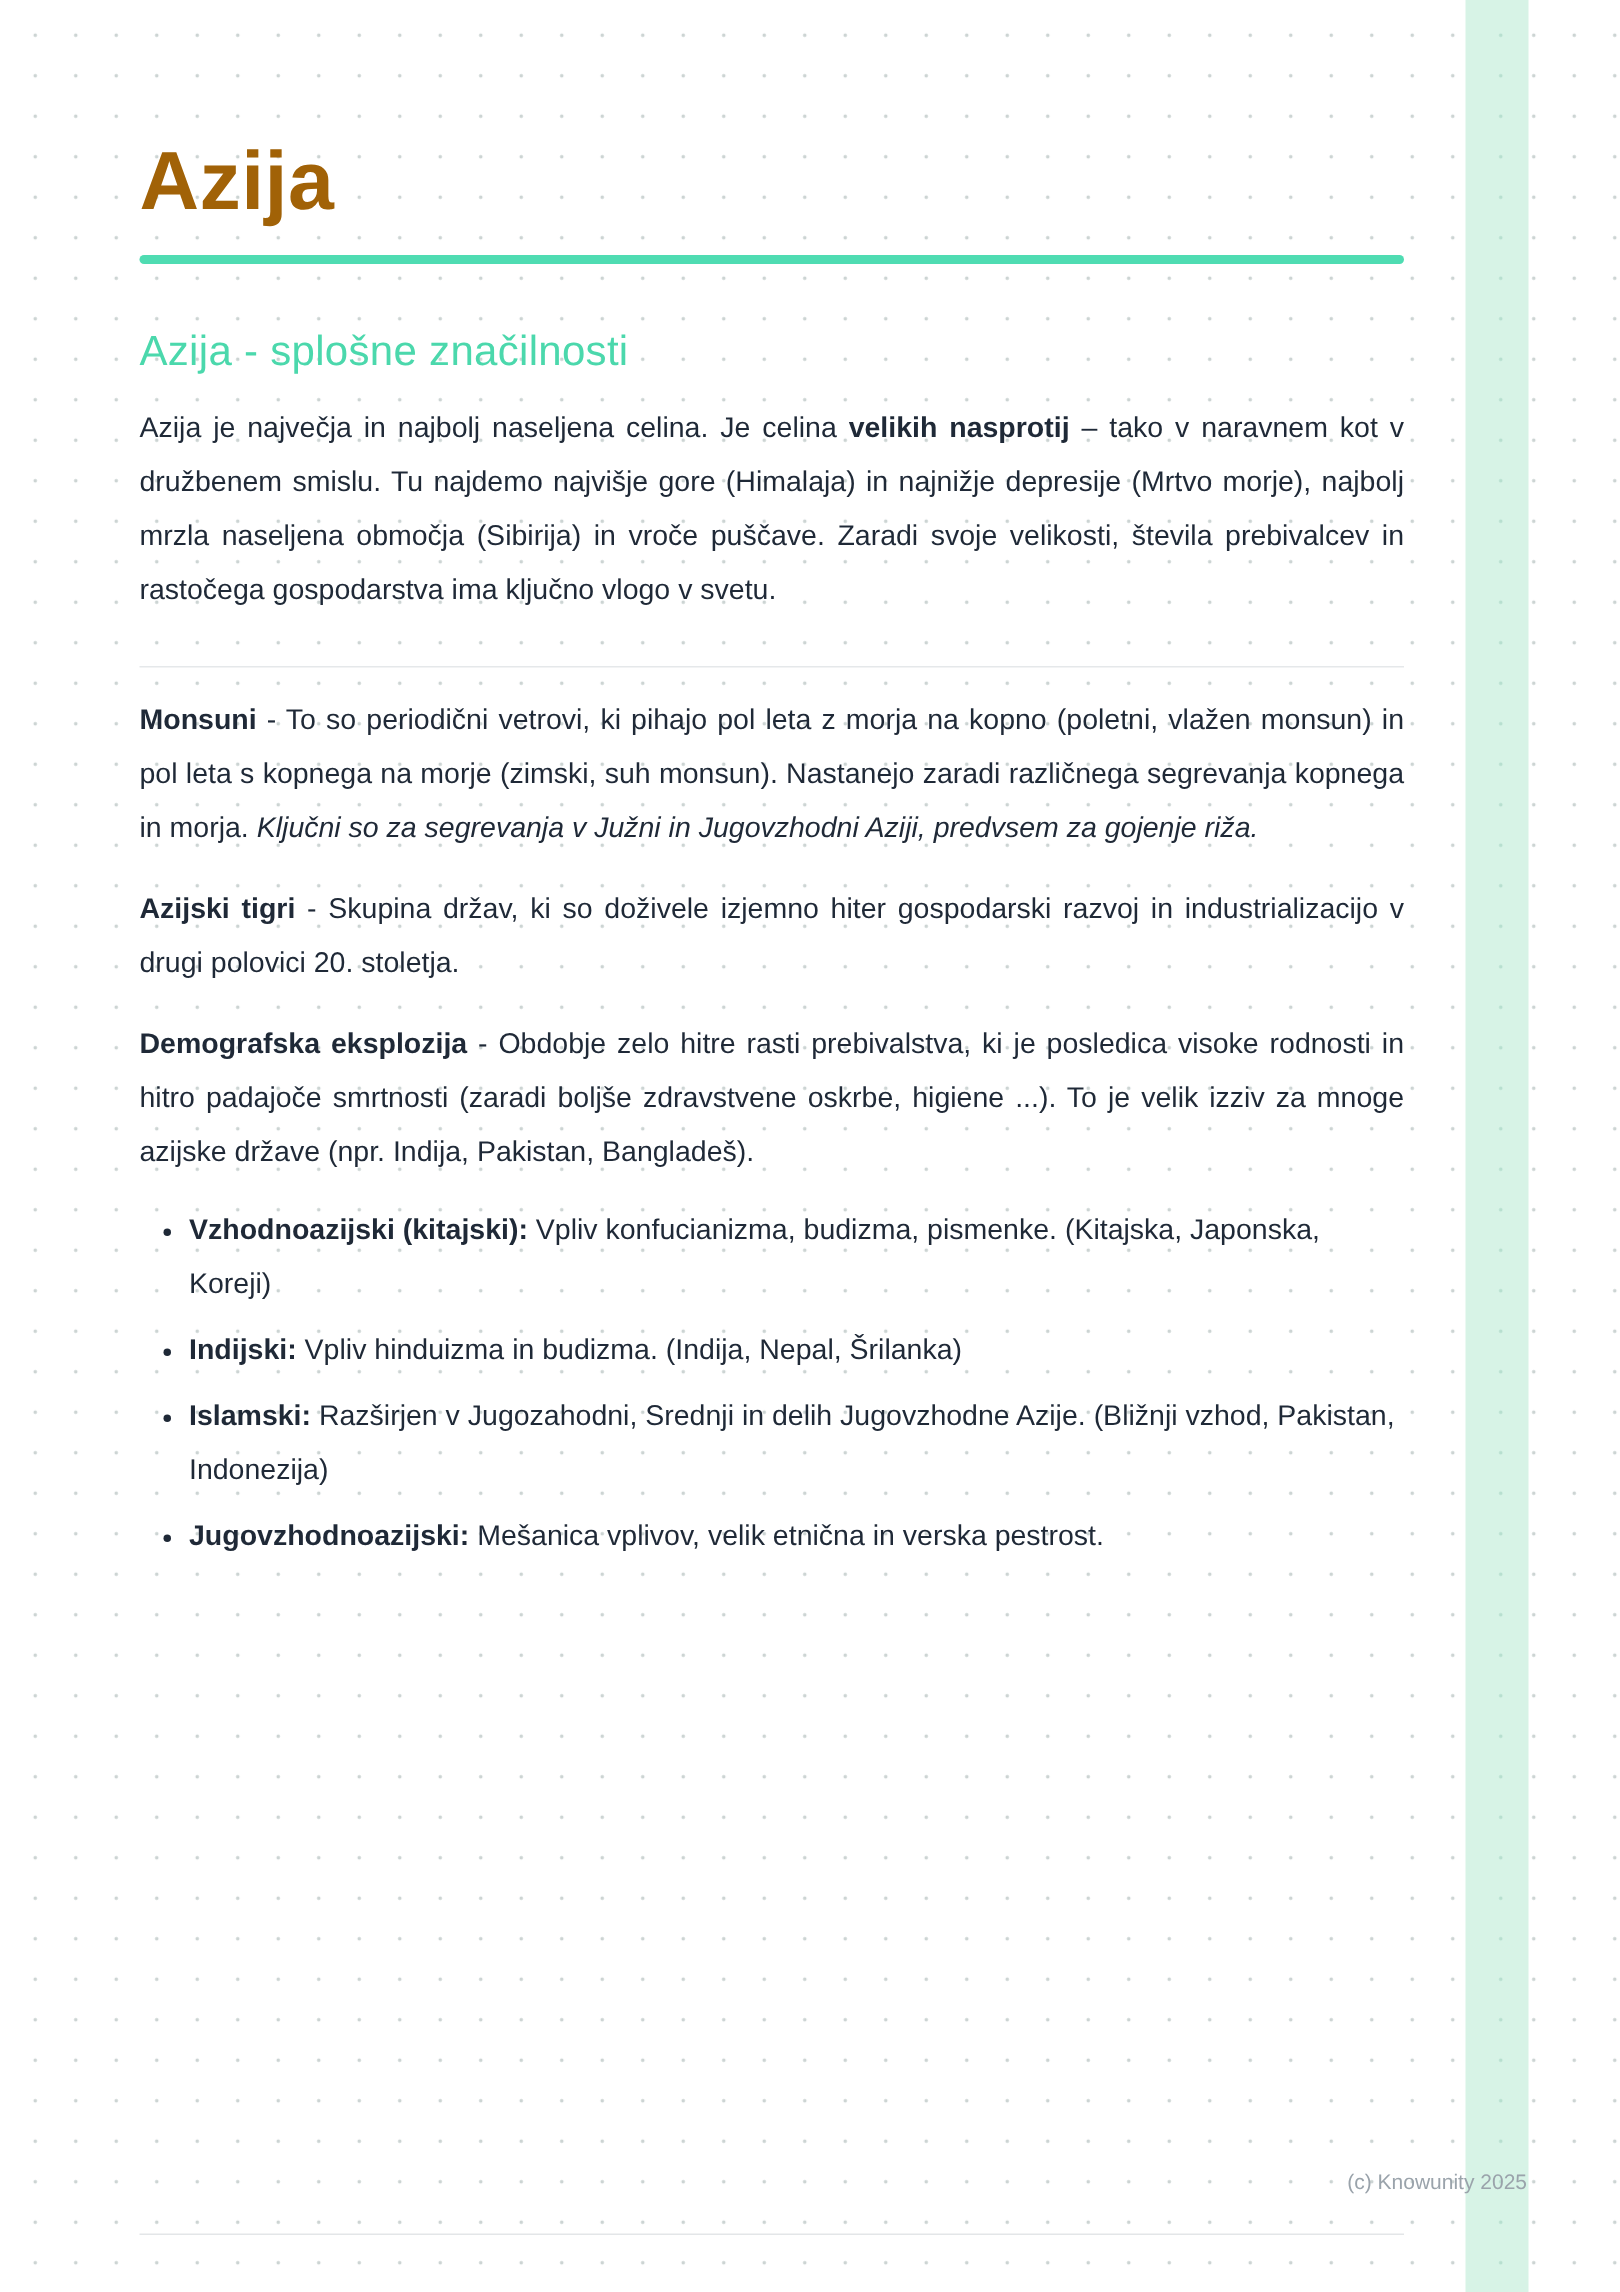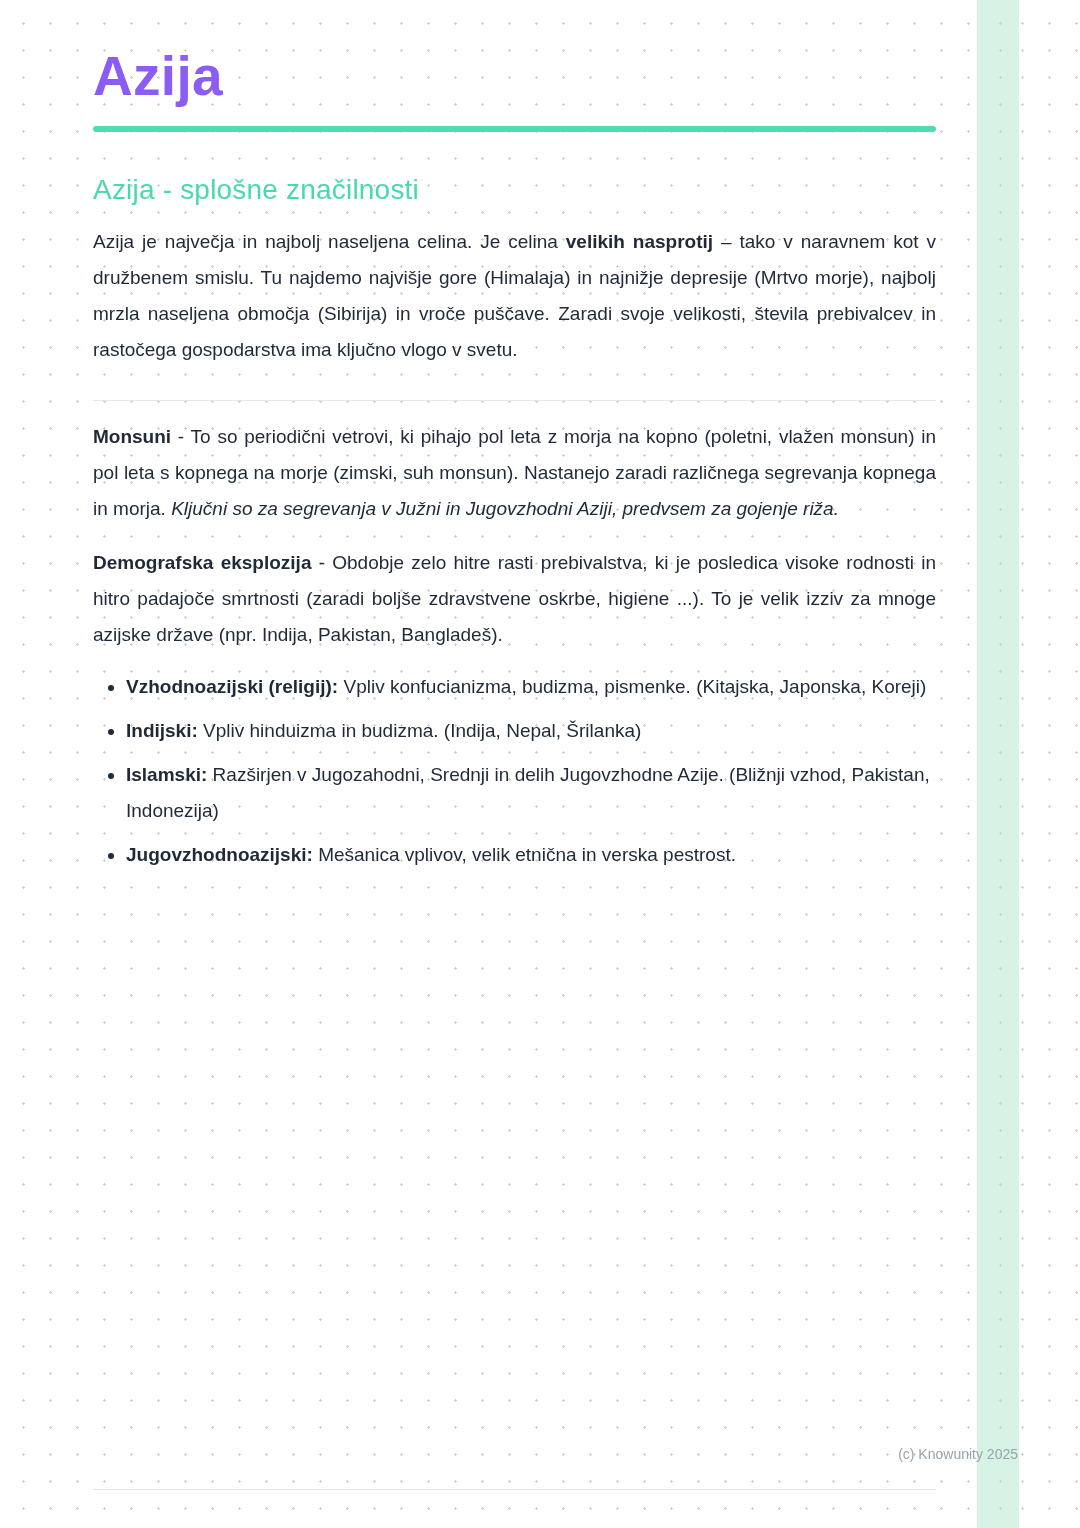--- a/index.html
+++ b/index.html
@@ -17,25 +17,25 @@
   .side-band {
     position:absolute; top:0; right:61px; width:42px; height:100%;
     background-color:#d7f3e6;
     background-image: radial-gradient(circle, #b7dfcf 1.1px, transparent 1.4px);
     background-size:27px 27px;
     background-position:10px 10px;
     z-index:1;
   }
   .content { position:absolute; left:93px; top:0; width:843px; z-index:2; }
   .main-title {
-    margin-top:44px;
+    margin-top:88px;
     font-size:55px;
     font-weight:800;
     letter-spacing:.3px;
-    color:#8b5cf6;
+    color:#a16207;
   }
   .title-rule {
     margin-top:18px;
     height:6px;
     border-radius:3px;
     background:#4fdcb2;
   }
   .section-heading {
     margin-top:42px;
     font-size:28px;
@@ -74,23 +74,24 @@
 <div class="side-band"></div>
 
 <div class="content">
   <h1 class="main-title">Azija</h1>
   <div class="title-rule"></div>
   <div>
       <h2 class="section-heading">Azija - splošne značilnosti</h2>
       <p class="para"><span>Azija je največja in najbolj naseljena celina. Je celina </span><span class="b">velikih nasprotij</span><span> – tako v naravnem kot v družbenem smislu. Tu najdemo najvišje gore (Himalaja) in najnižje depresije (Mrtvo morje), najbolj mrzla naseljena območja (Sibirija) in vroče puščave. Zaradi svoje velikosti, števila prebivalcev in rastočega gospodarstva ima ključno vlogo v svetu.</span></p>
       <div class="divider"></div>
       <p class="para"><span class="b">Monsuni</span><span> - To so periodični vetrovi, ki pihajo pol leta z morja na kopno (poletni, vlažen monsun) in pol leta s kopnega na morje (zimski, suh monsun). Nastanejo zaradi različnega segrevanja kopnega in morja. </span><span class="i">Ključni so za segrevanja v Južni in Jugovzhodni Aziji, predvsem za gojenje riža.</span></p>
+      <p class="para"><span class="b">Azijski tigri</span><span> - Skupina držav, ki so doživele izjemno hiter gospodarski razvoj in industrializacijo v drugi polovici 20. stoletja.</span></p>
       <p class="para"><span class="b">Demografska eksplozija</span><span> - Obdobje zelo hitre rasti prebivalstva, ki je posledica visoke rodnosti in hitro padajoče smrtnosti (zaradi boljše zdravstvene oskrbe, higiene ...). To je velik izziv za mnoge azijske države (npr. Indija, Pakistan, Bangladeš).</span></p>
       <ul class="bullets">
-        <li><span class="b">Vzhodnoazijski (religij):</span><span> Vpliv konfucianizma, budizma, pismenke. (Kitajska, Japonska, Koreji)</span></li>
+        <li><span class="b">Vzhodnoazijski (kitajski):</span><span> Vpliv konfucianizma, budizma, pismenke. (Kitajska, Japonska, Koreji)</span></li>
         <li><span class="b">Indijski:</span><span> Vpliv hinduizma in budizma. (Indija, Nepal, Šrilanka)</span></li>
         <li><span class="b">Islamski:</span><span> Razširjen v Jugozahodni, Srednji in delih Jugovzhodne Azije. (Bližnji vzhod, Pakistan, Indonezija)</span></li>
         <li><span class="b">Jugovzhodnoazijski:</span><span> Mešanica vplivov, velik etnična in verska pestrost.</span></li>
       </ul>
     </div>
 </div>
 
 <div class="footer-credit">(c) Knowunity 2025</div>
 <div class="bottom-rule"></div>
 

